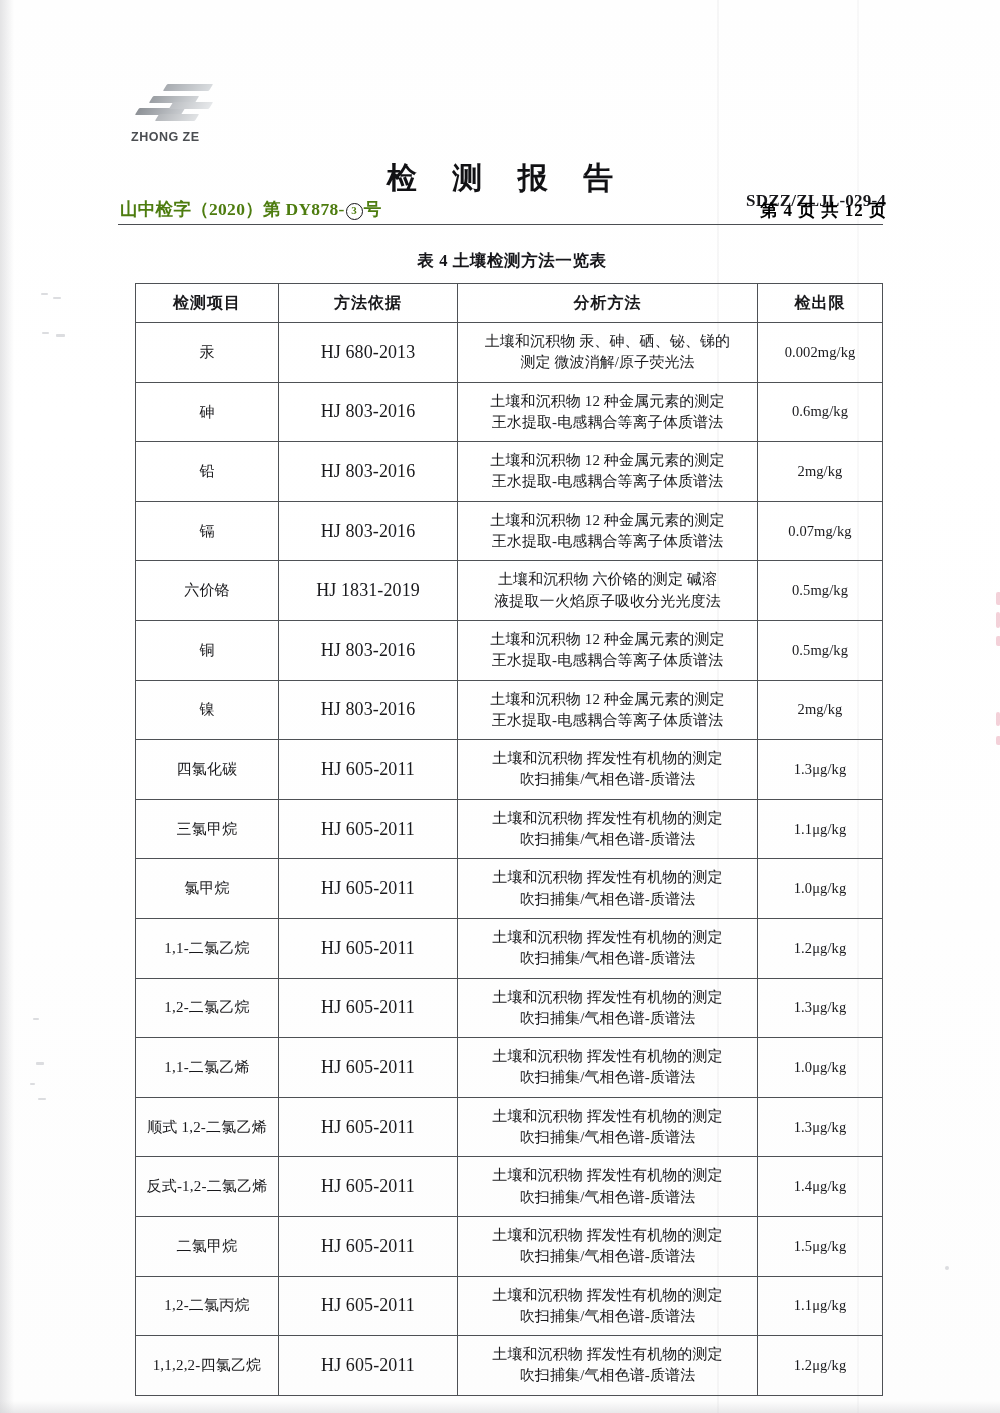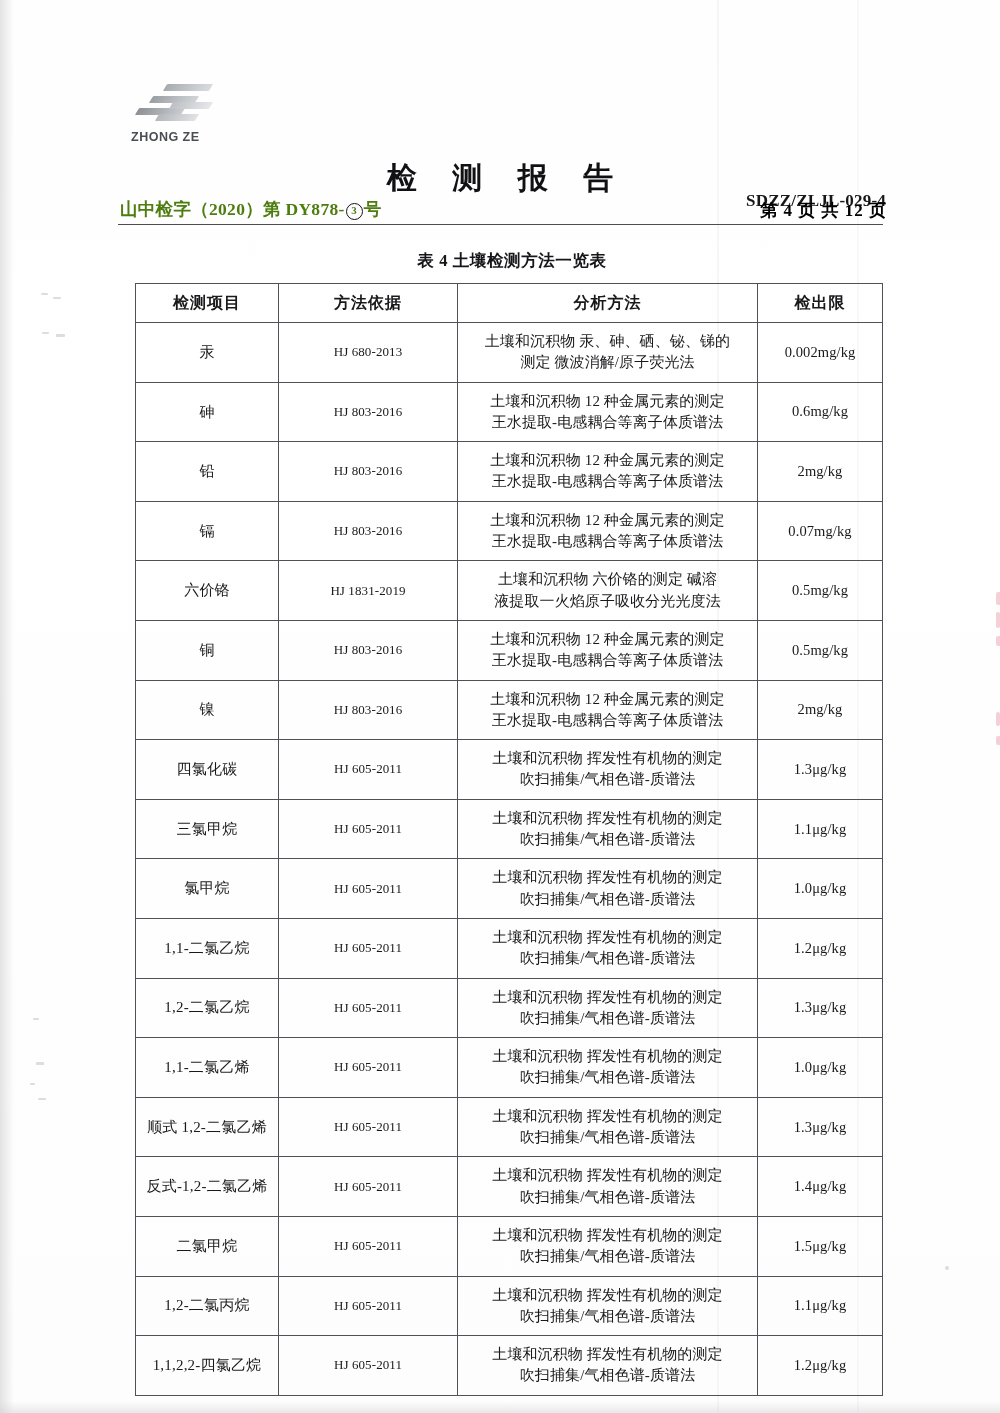--- a/index.html
+++ b/index.html
@@ -95,21 +95,21 @@
   th,td{
     border:1px solid #4e5155;
     text-align:center;vertical-align:middle;
     color:#19191c;
     padding:2px 3px;
   }
   thead th{
     height:34px;font-size:16px;font-weight:700;letter-spacing:1px;
   }
   td.item{font-size:15px;font-weight:400;letter-spacing:.2px;line-height:1.25;}
-  td.basis{font-size:13px;letter-spacing:.1px;}
+  td.basis{font-size:18px;letter-spacing:.1px;}
   td.method{
     font-size:15px;line-height:1.42;letter-spacing:.1px;padding:8px 6px;
   }
   td.method .l1,td.method .l2{display:block;white-space:nowrap;}
   td.limit{font-size:14.5px;letter-spacing:.1px;}
   tbody tr{height:54px;}
 
   
   .speck{position:absolute;background:#b9bcc2;opacity:.5;border-radius:1px;}
   .stamp{position:absolute;background:#e79aaa;opacity:.45;border-radius:2px;}

